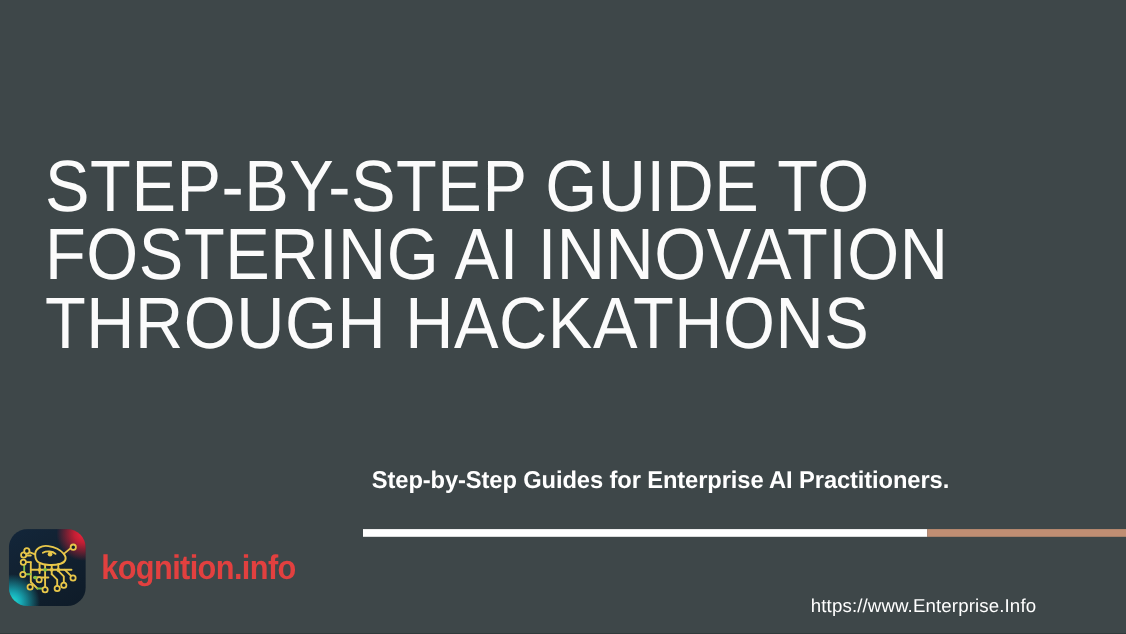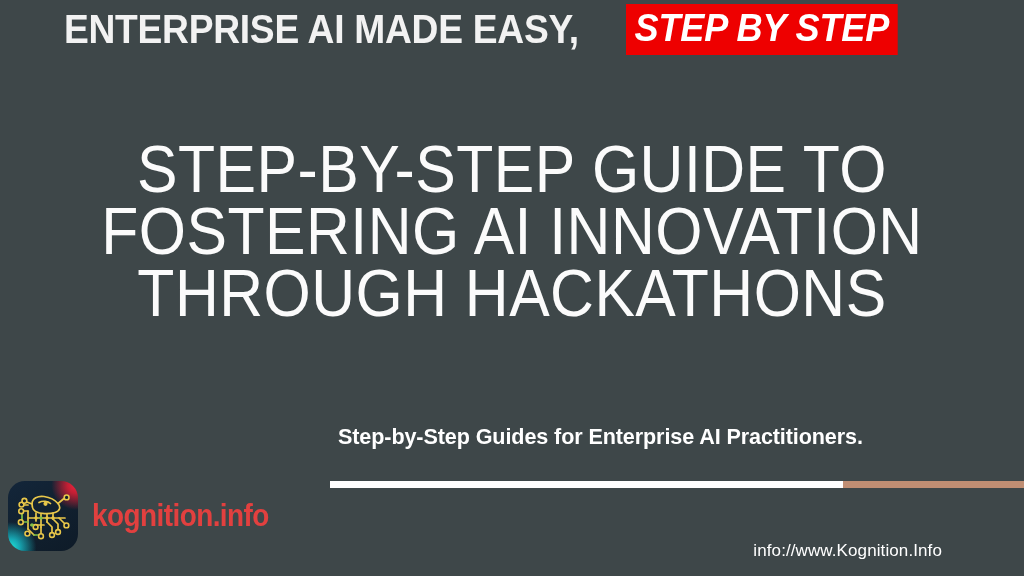--- a/index.html
+++ b/index.html
@@ -53,21 +53,21 @@
     transform: scaleX(0.95);
     transform-origin: left center;
   }
 
   
   .title-block {
     position: absolute;
     left: 0;
     top: 138px;
     width: 1024px;
-    text-align: center;
+    text-align: left;
     color: #fbfbfb;
   }
   .title-line {
     font-family: "Liberation Sans Narrow", "Liberation Sans", sans-serif;
     font-size: 66px;
     font-weight: 400;
     line-height: 62px;
     letter-spacing: 0.5px;
     transform: scaleX(0.92);
     white-space: nowrap;
@@ -156,24 +156,20 @@
     font-weight: 400;
     letter-spacing: 0.1px;
     white-space: nowrap;
   }
 </style>
 </head>
 <body>
 
 <div id="slide">
 
-  <div class="header-bar">
-    <span class="header-lead">ENTERPRISE AI MADE EASY,</span>
-    <span class="header-accent">STEP BY STEP</span>
-  </div>
 
   <div class="title-block">
     <div class="title-line">STEP-BY-STEP GUIDE TO</div>
     <div class="title-line">FOSTERING AI INNOVATION</div>
     <div class="title-line">THROUGH HACKATHONS</div>
   </div>
 
   <div class="subtitle">Step-by-Step Guides for Enterprise AI Practitioners.</div>
 
   <div class="divider">
@@ -238,15 +234,15 @@
         </g>
         <g fill="#7fc24a">
           <circle cx="24" cy="44" r="1.7"></circle>
           <circle cx="33" cy="37" r="1.7"></circle>
         </g>
       </svg>
     </div>
     <span class="logo-word">kognition.info</span>
   </div>
 
-  <div class="site-url">info://www.Kognition.Info</div>
+  <div class="site-url">https://www.Enterprise.Info</div>
 
 </div>
 
 </body></html>

